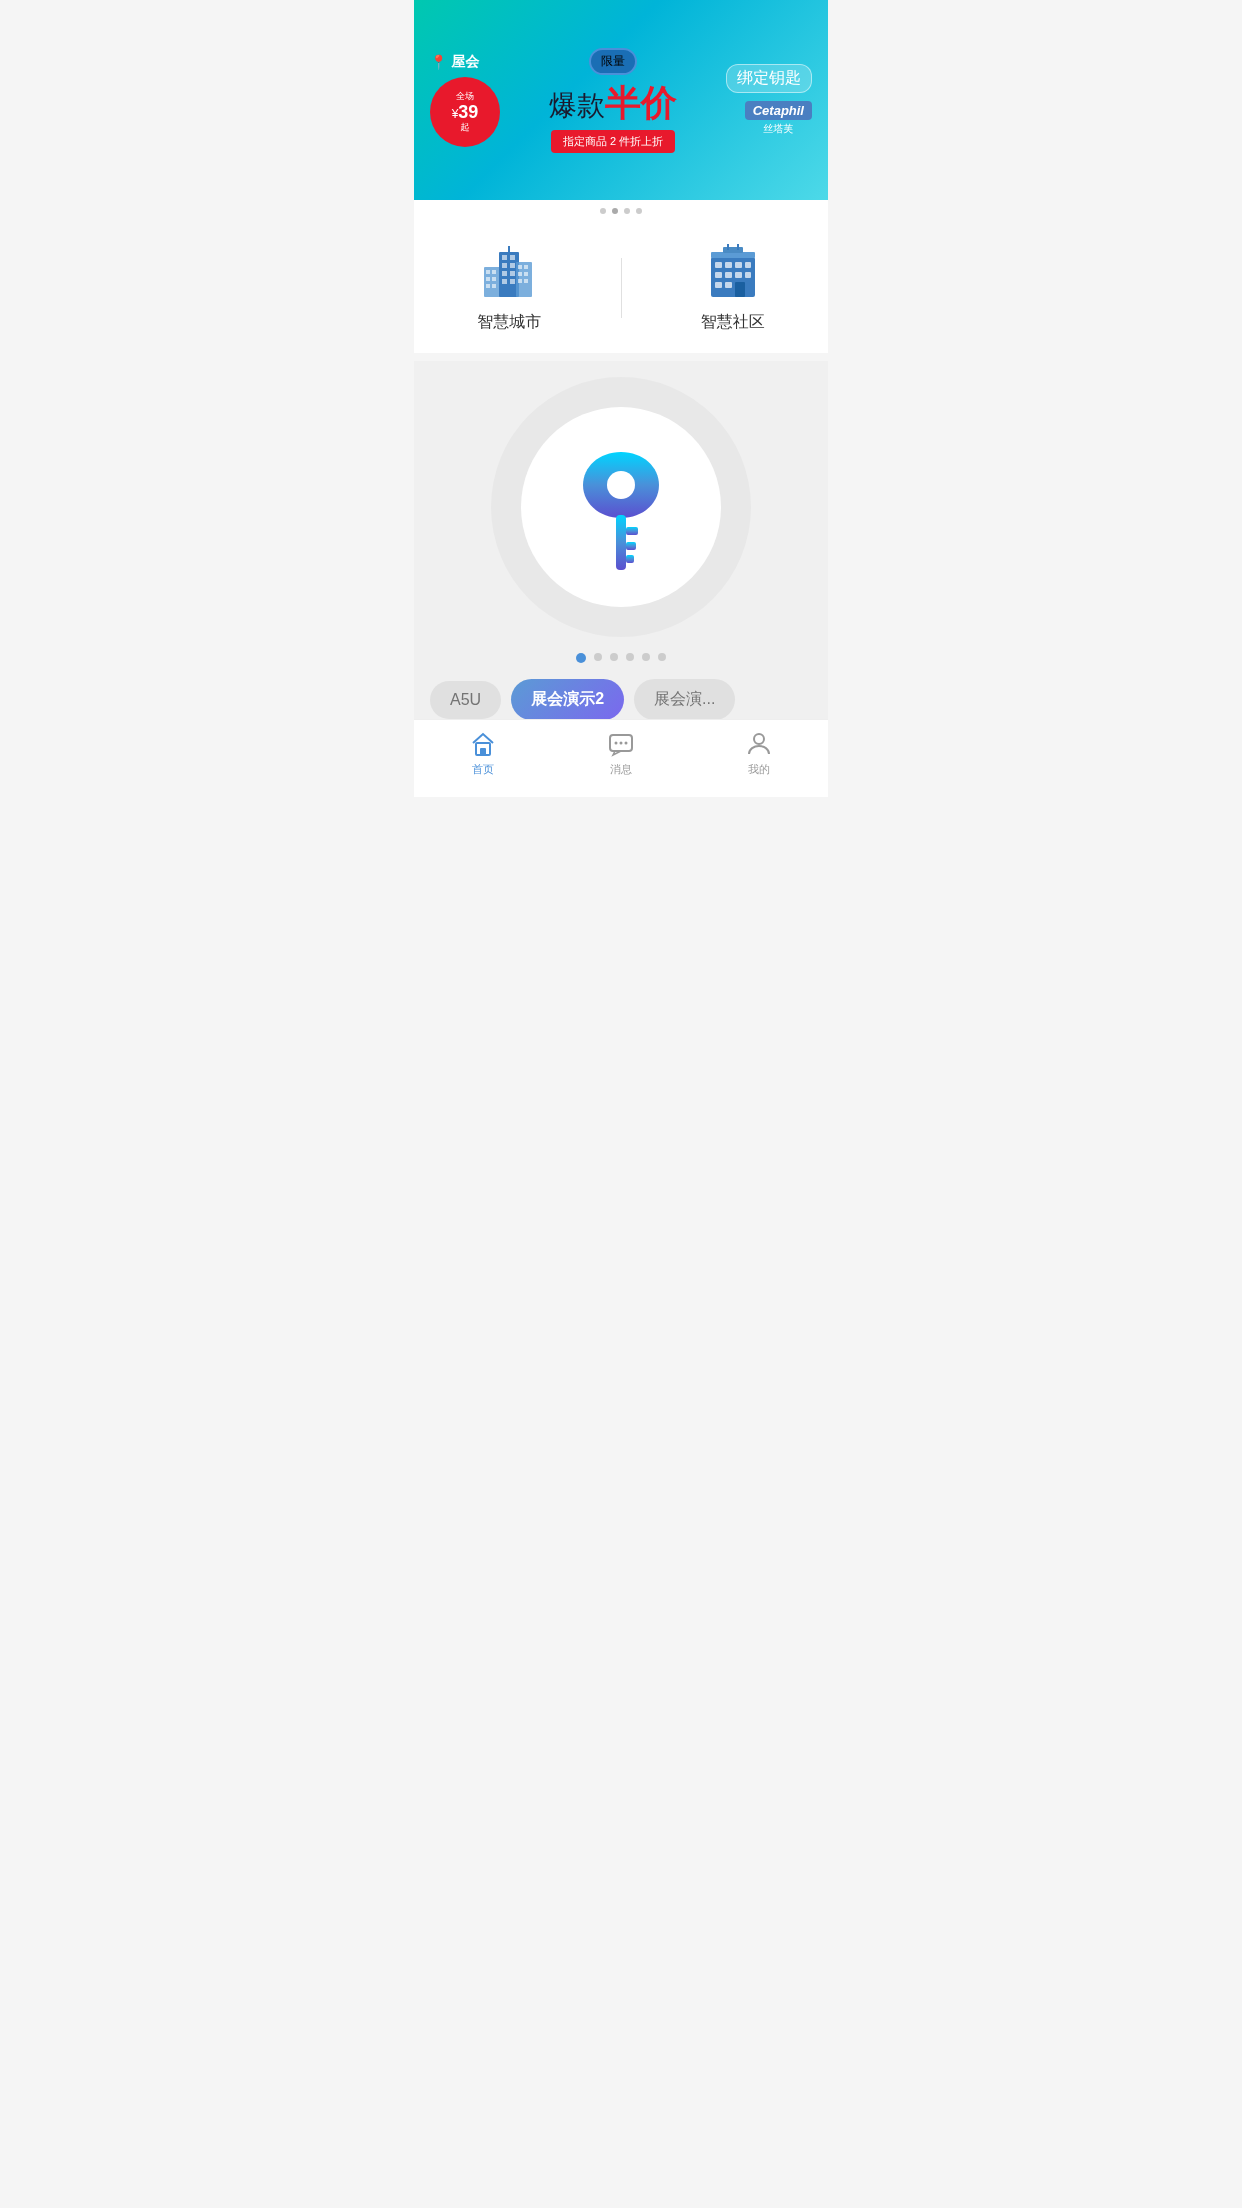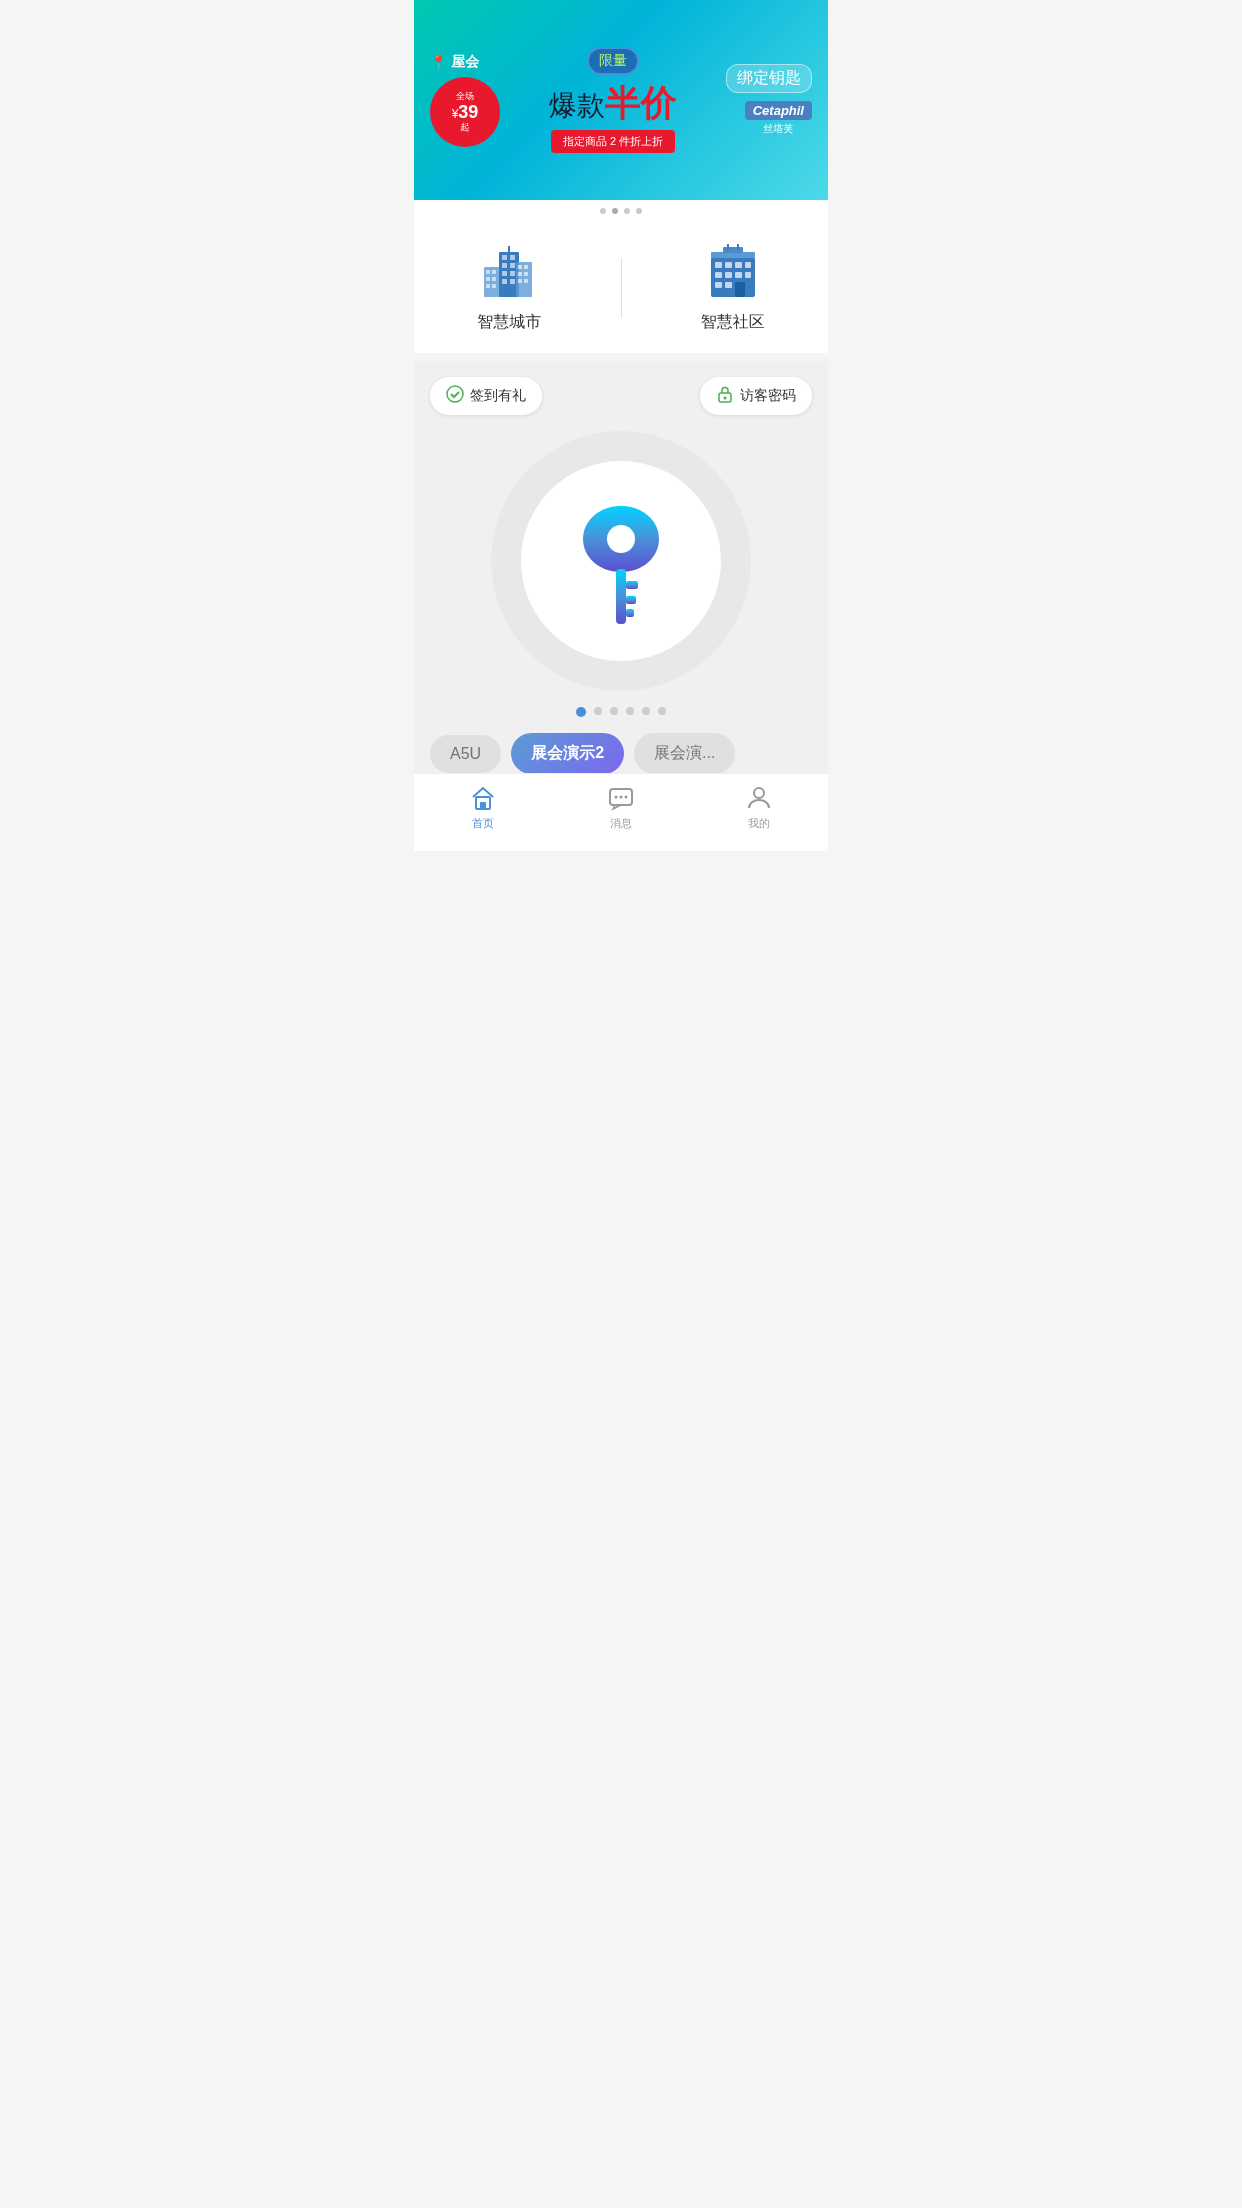--- a/index.html
+++ b/index.html
@@ -66,24 +66,24 @@
       font-size: 9px;
     }
     .banner-center {
       display: flex;
       flex-direction: column;
       align-items: center;
       flex: 1;
     }
     .banner-tag-limited {
       background: #1a6eb5;
-      color: #bef264;
+      color: #000000;
       border-radius: 20px;
       padding: 3px 10px;
-      font-size: 14px;
+      font-size: 12px;
       border: 2px solid #4a90d9;
       font-family: Liberation Mono, monospace;
     }
     .banner-half-price {
       display: flex;
       align-items: baseline;
       margin-top: 4px;
     }
     .banner-half-price .bao {
       color: #1a1a2e;
@@ -420,41 +420,20 @@
 
       <rect x="24" y="2" width="2" height="6" fill="#3a7bbf"></rect>
       <rect x="34" y="2" width="2" height="6" fill="#3a7bbf"></rect>
     </svg>
     <span class="category-label">智慧社区</span>
   </div>
 </div>
 
 <div class="key-section">
 
-  <div class="action-buttons">
-    <button class="action-btn checkin-btn">
-      <span class="btn-icon">
-        <svg width="18" height="18" viewBox="0 0 18 18" fill="none">
-          <circle cx="9" cy="9" r="8" stroke="#4CAF50" stroke-width="1.5" fill="none"></circle>
-          <polyline points="5,9 8,12 13,7" stroke="#4CAF50" stroke-width="2" fill="none"></polyline>
-        </svg>
-      </span>
-      <span>签到有礼</span>
-    </button>
-    <button class="action-btn visitor-btn">
-      <span class="btn-icon">
-        <svg width="18" height="18" viewBox="0 0 18 18" fill="none">
-          <rect x="3" y="8" width="12" height="9" rx="2" fill="none" stroke="#4CAF50" stroke-width="1.5"></rect>
-          <path d="M6 8V5.5a3 3 0 0 1 6 0V8" stroke="#4CAF50" stroke-width="1.5" fill="none"></path>
-          <circle cx="9" cy="13" r="1.5" fill="#4CAF50"></circle>
-        </svg>
-      </span>
-      <span>访客密码</span>
-    </button>
-  </div>
 
   <div class="key-circle-outer">
     <div class="key-circle-inner">
       <svg class="key-svg" viewBox="0 0 100 140" fill="none">
         <defs>
           <linearGradient id="keyGrad" x1="0%" y1="0%" x2="0%" y2="100%">
             <stop offset="0%" style="stop-color:#00d4ff"></stop>
             <stop offset="50%" style="stop-color:#4a90d9"></stop>
             <stop offset="100%" style="stop-color:#5b4fcf"></stop>
           </linearGradient>

